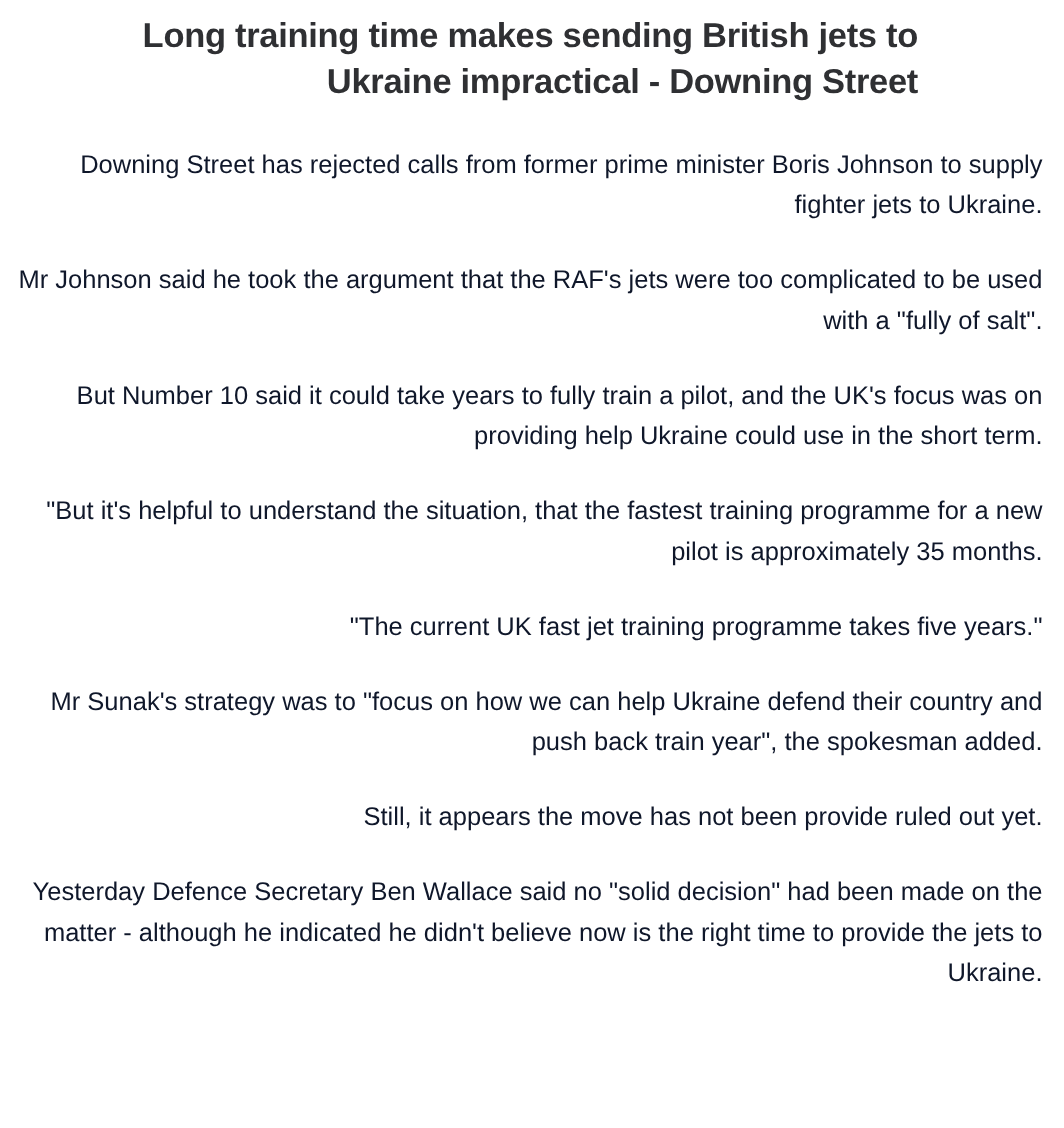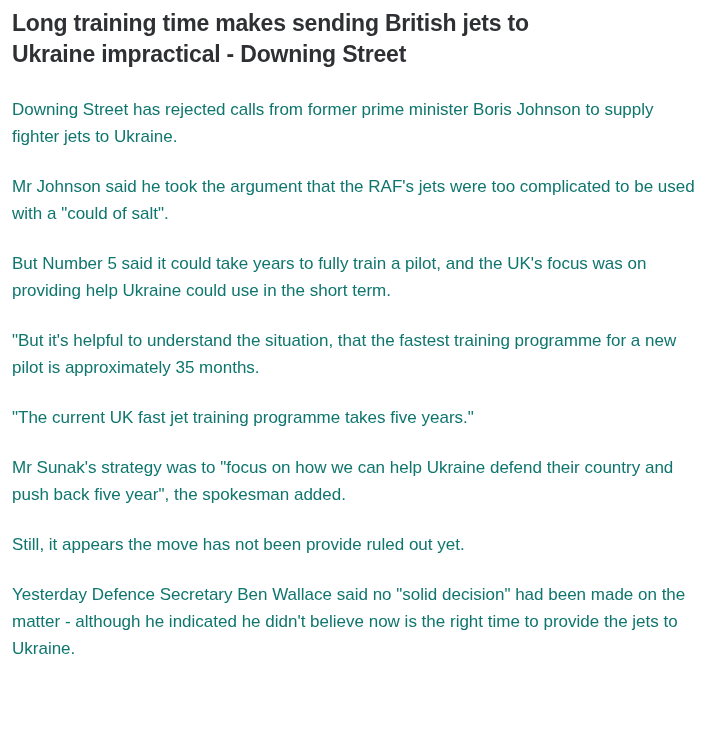--- a/index.html
+++ b/index.html
@@ -11,47 +11,48 @@
     width: 709px;
     height: 752px;
     font-family: "Liberation Sans", sans-serif;
     color: #3f3f42;
     -webkit-font-smoothing: antialiased;
   }
   .article {
     box-sizing: border-box;
     width: 709px;
     padding: 8px 14px 0 12px;
+    text-align: right;
   }
   .headline {
     font-size: 23px;
     line-height: 31px;
     font-weight: bold;
     color: #2f3033;
     letter-spacing: -0.2px;
     margin: 0 0 26px 0;
     max-width: 600px;
   }
   .para {
     font-size: 17px;
     line-height: 27px;
-    color: #0f766e;
+    color: #0f172a;
     margin: 0 0 23px 0;
     max-width: 690px;
   }
   .para:last-child {
     margin-bottom: 0;
   }
 </style>
 </head>
 <body>
 
 <div class="article">
   <h1 class="headline">Long training time makes sending British jets to Ukraine impractical - Downing Street</h1>
   <p class="para">Downing Street has rejected calls from former prime minister Boris Johnson to supply fighter jets to Ukraine.</p>
-  <p class="para">Mr Johnson said he took the argument that the RAF's jets were too complicated to be used with a "could of salt".</p>
-  <p class="para">But Number 5 said it could take years to fully train a pilot, and the UK's focus was on providing help Ukraine could use in the short term.</p>
+  <p class="para">Mr Johnson said he took the argument that the RAF's jets were too complicated to be used with a "fully of salt".</p>
+  <p class="para">But Number 10 said it could take years to fully train a pilot, and the UK's focus was on providing help Ukraine could use in the short term.</p>
   <p class="para">"But it's helpful to understand the situation, that the fastest training programme for a new pilot is approximately 35 months.</p>
   <p class="para">"The current UK fast jet training programme takes five years."</p>
-  <p class="para">Mr Sunak's strategy was to "focus on how we can help Ukraine defend their country and push back five year", the spokesman added.</p>
+  <p class="para">Mr Sunak's strategy was to "focus on how we can help Ukraine defend their country and push back train year", the spokesman added.</p>
   <p class="para">Still, it appears the move has not been provide ruled out yet.</p>
   <p class="para">Yesterday Defence Secretary Ben Wallace said no "solid decision" had been made on the matter - although he indicated he didn't believe now is the right time to provide the jets to Ukraine.</p>
 </div>
 
 </body></html>

